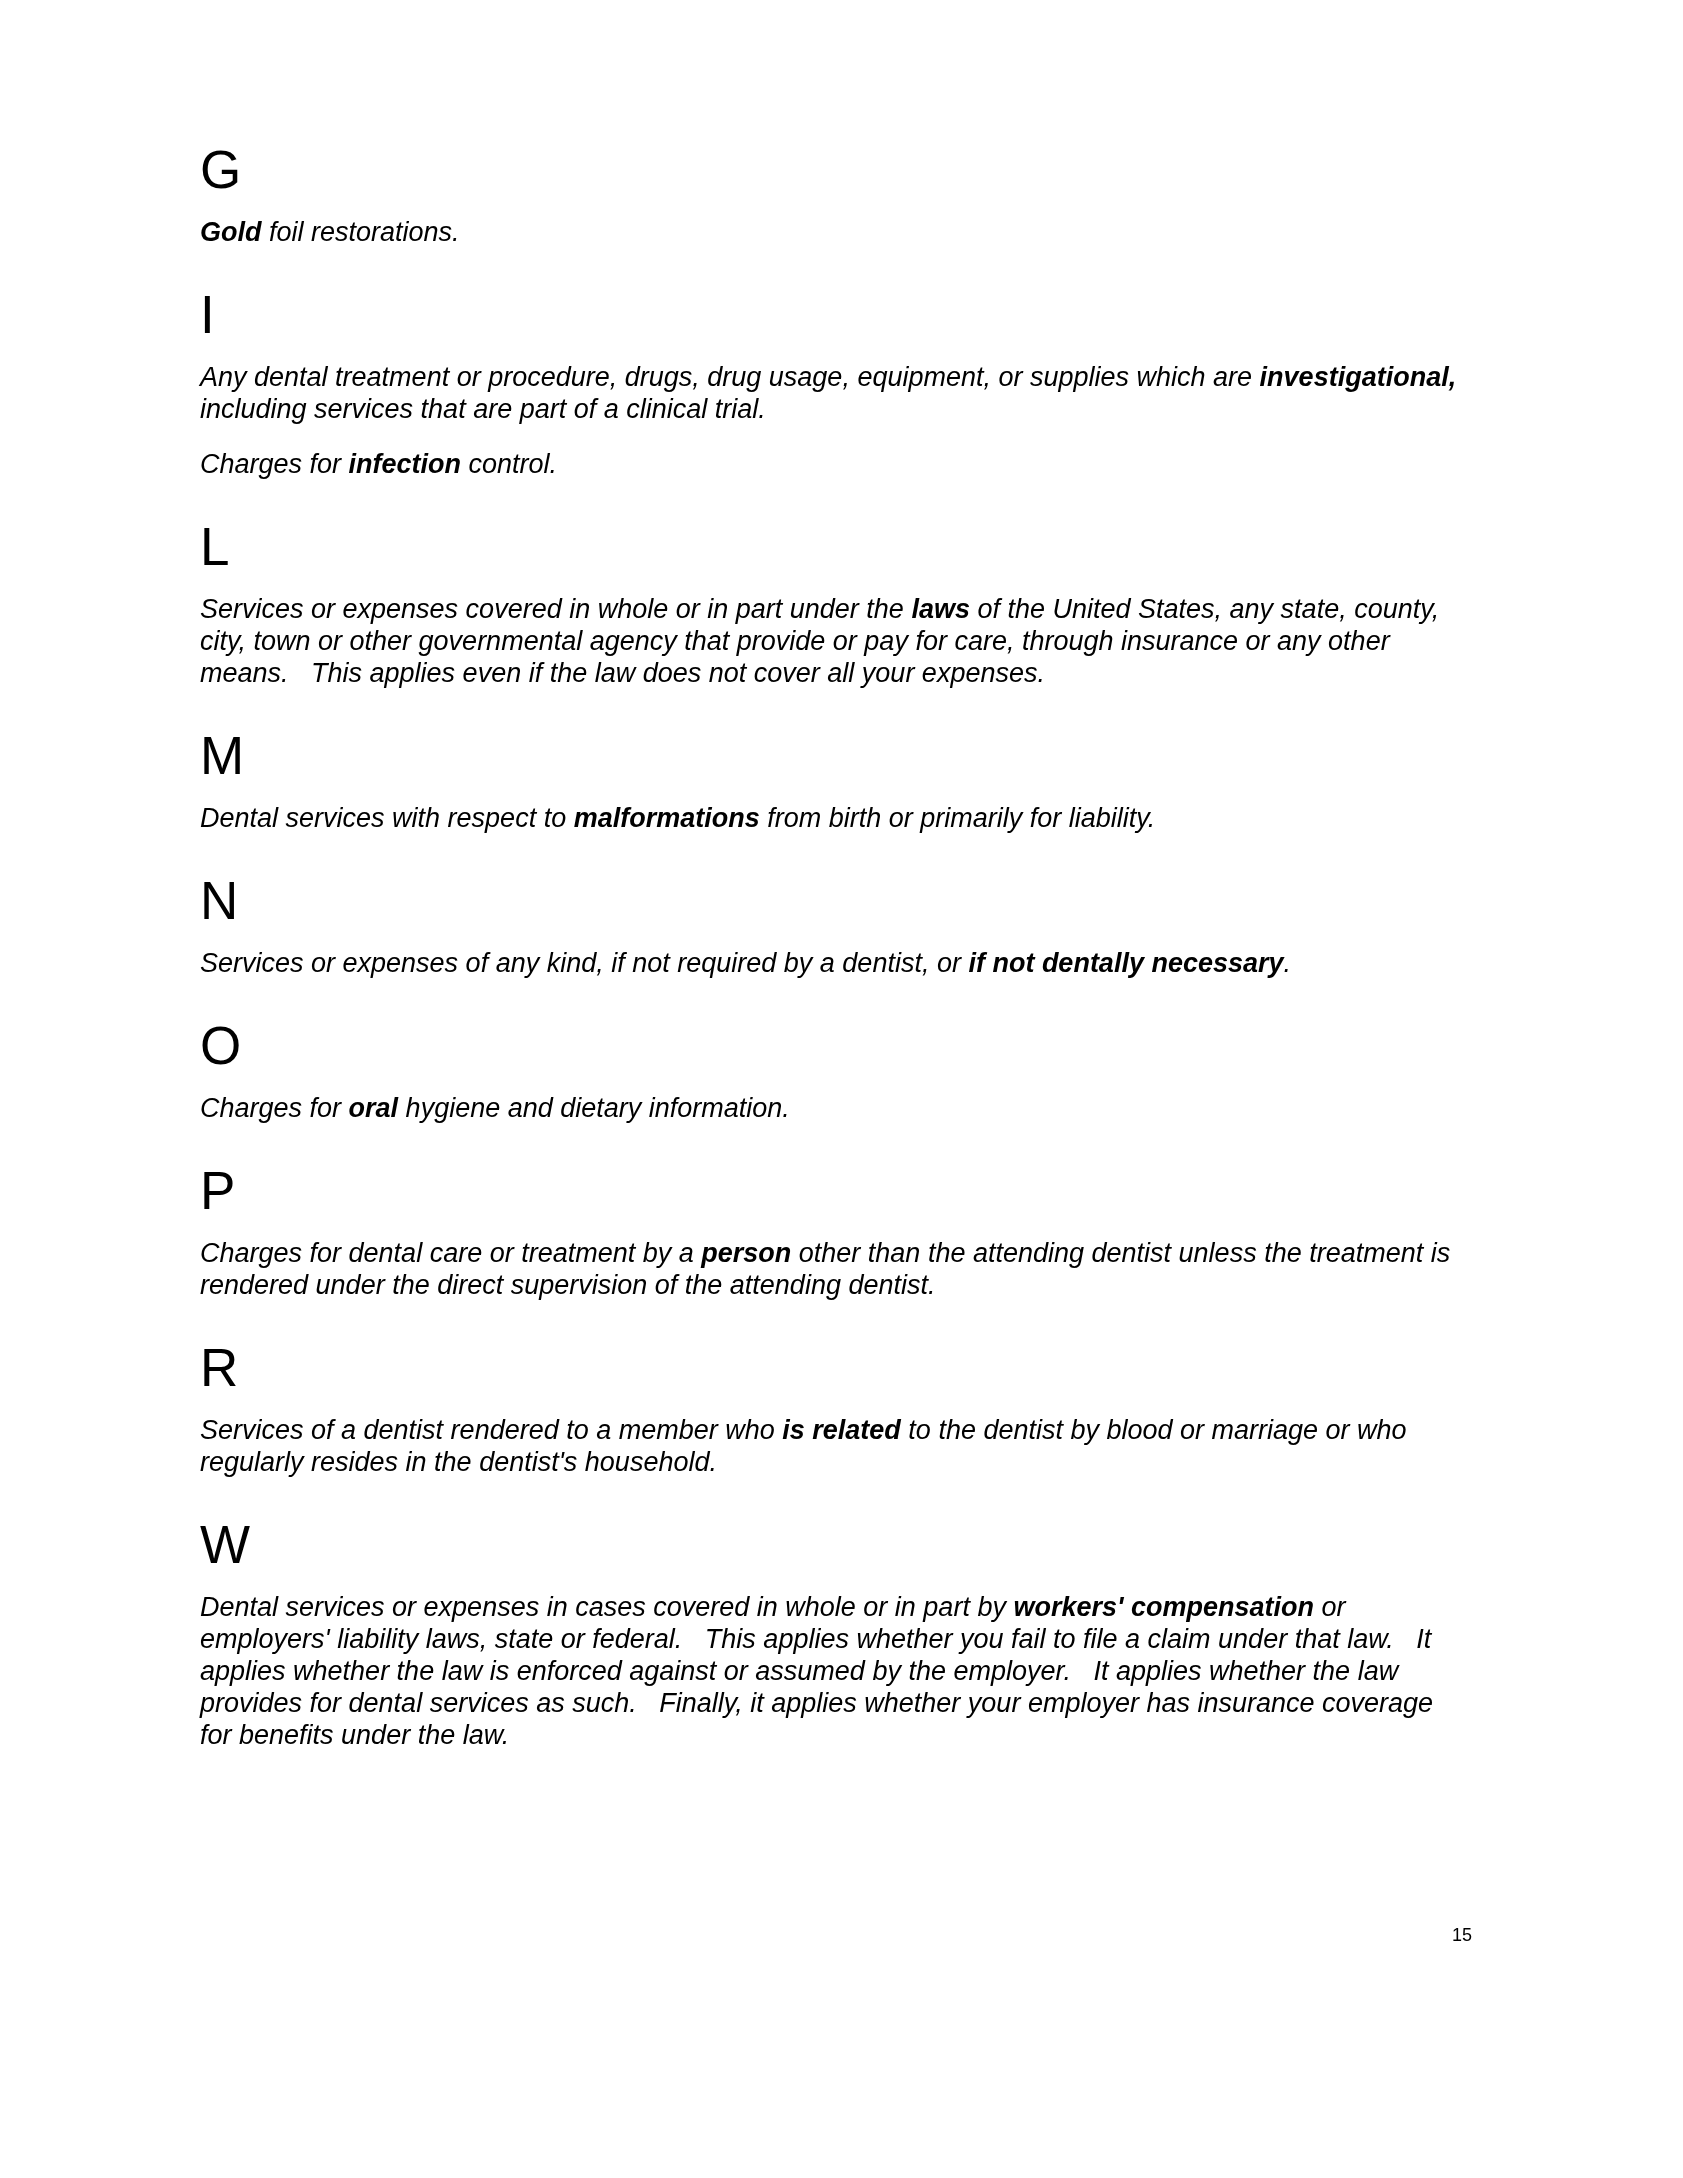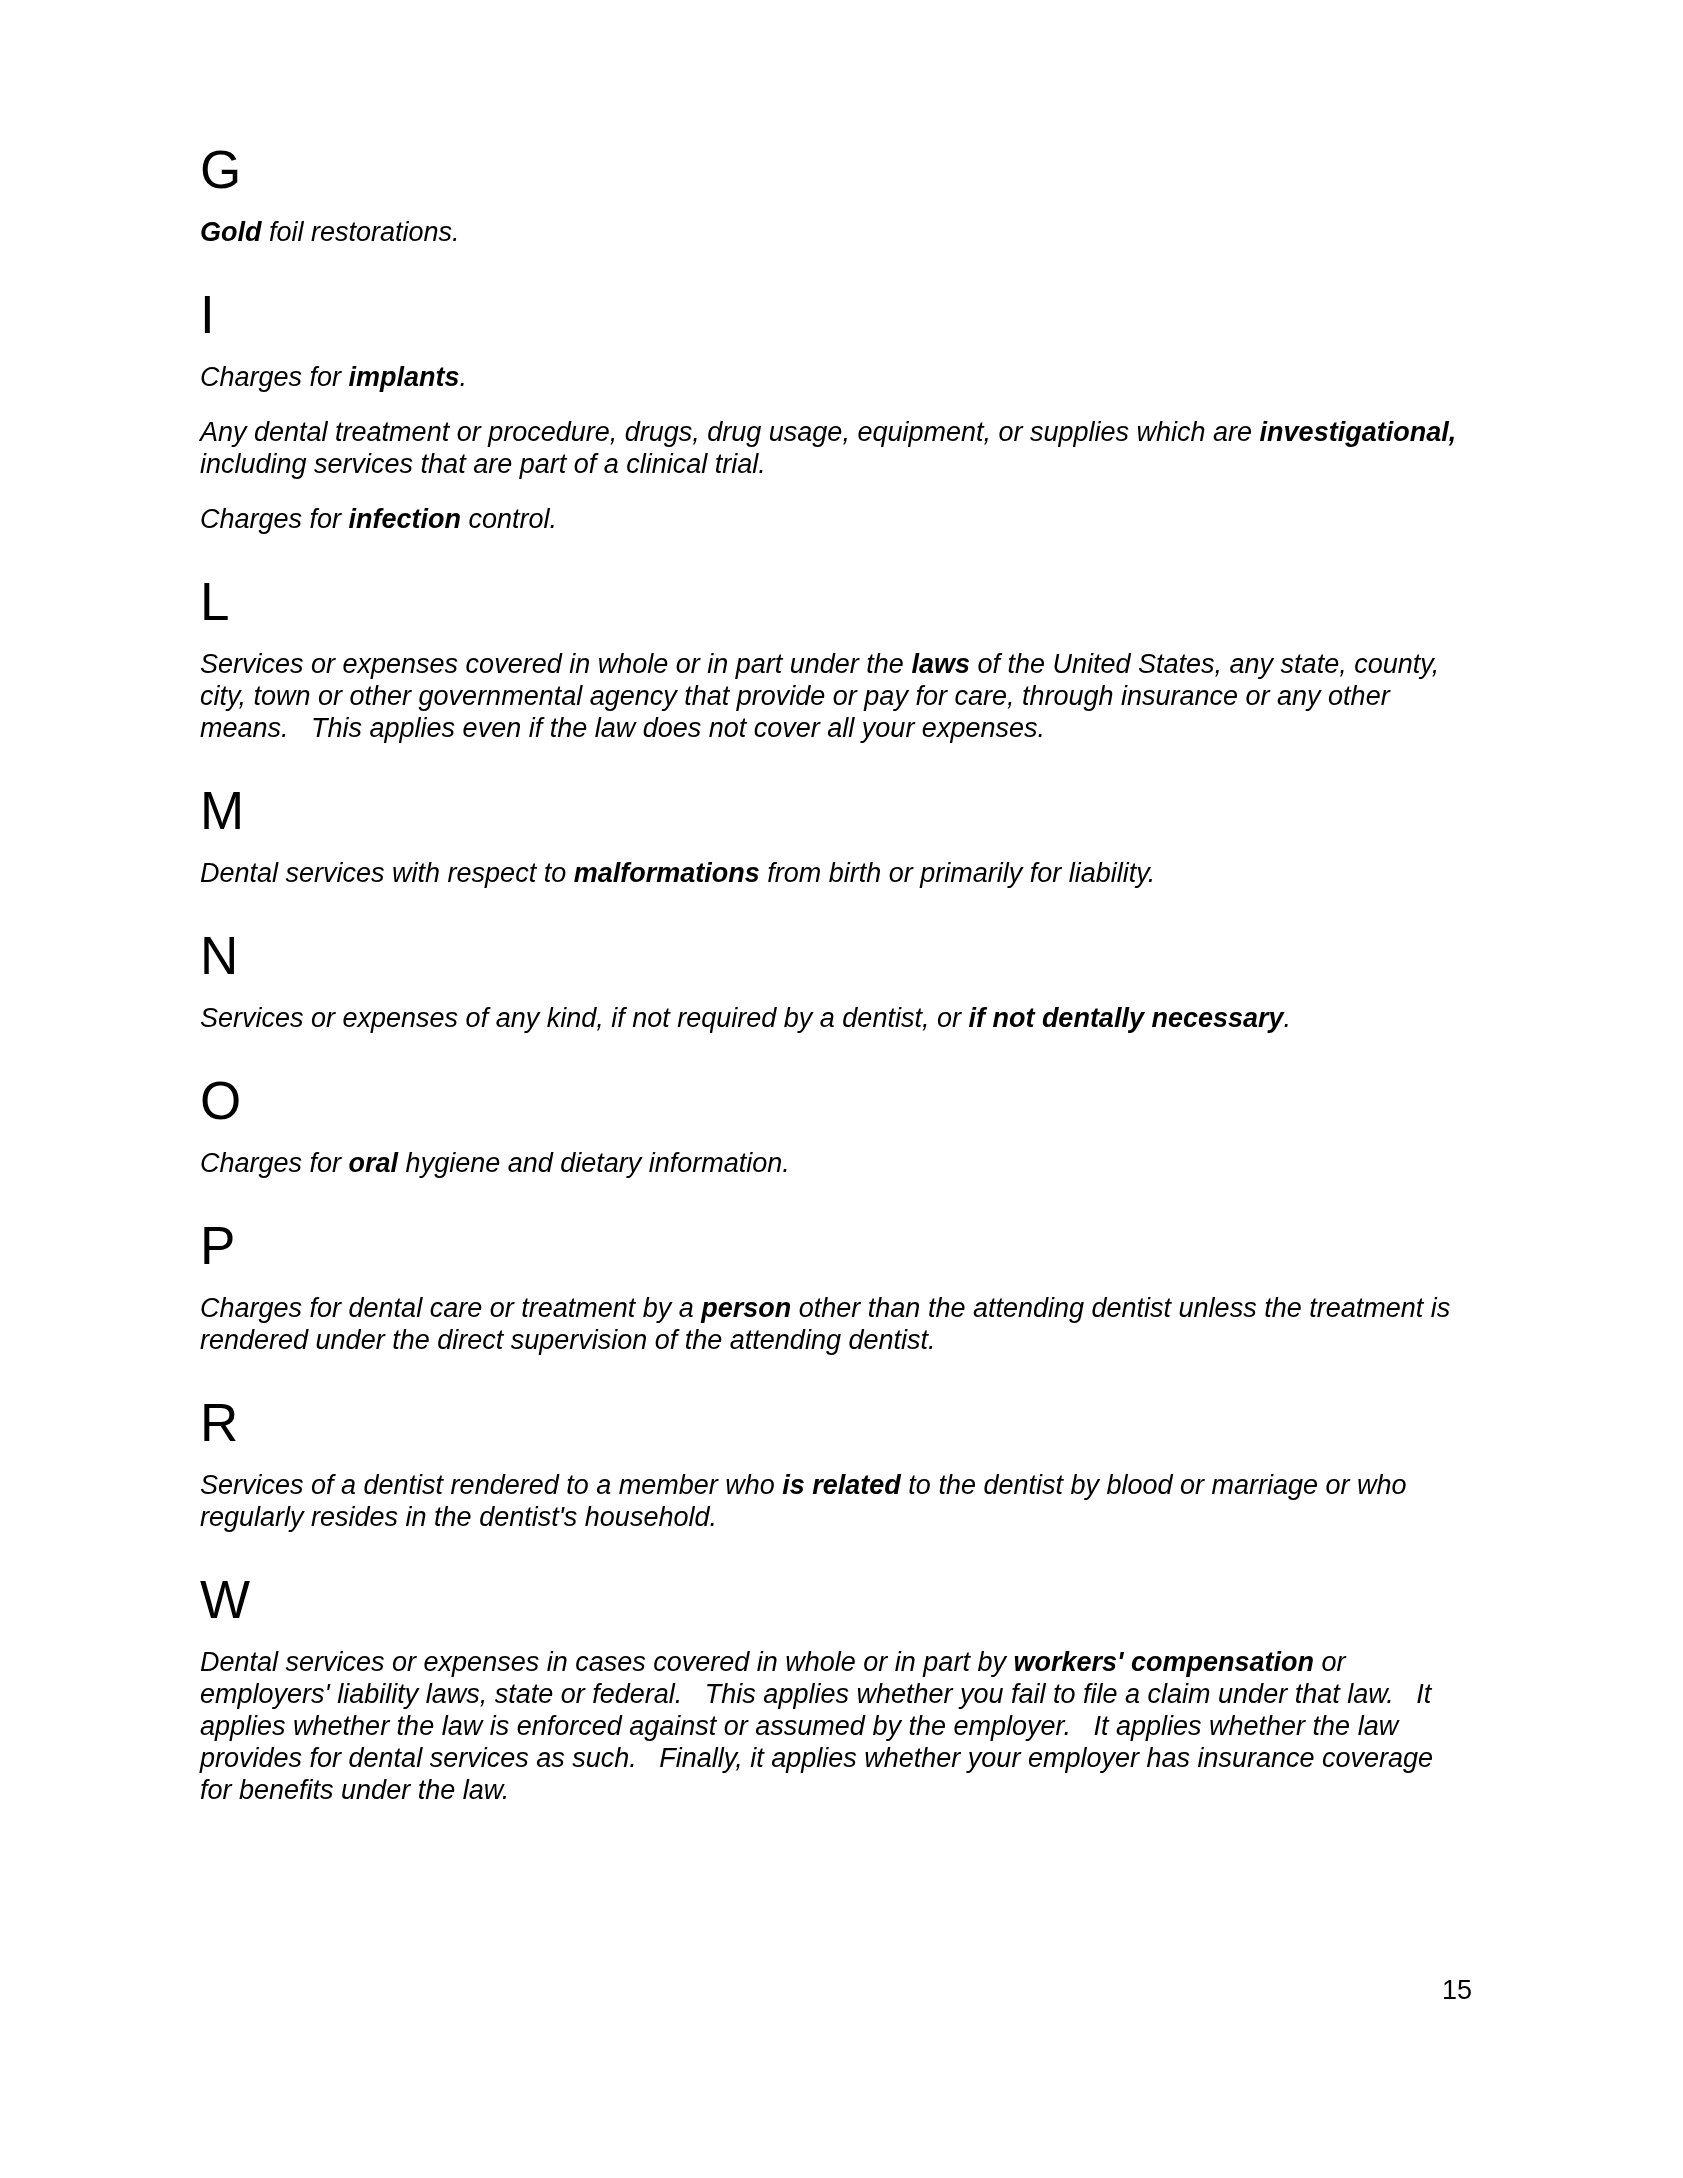--- a/index.html
+++ b/index.html
@@ -36,39 +36,38 @@
     line-height: 32px;
     font-weight: 400;
     margin: 0 0 23px 0;
     white-space: pre-wrap;
     font-style: italic;
   }
   .para b {
     font-weight: 700;
   }
   .page-number {
-    font-size: 27px;
+    font-size: 18px;
     line-height: 32px;
     margin-top: 168px;
     text-align: right;
   }
 </style>
 </head>
 <body>
 
 <div class="page">
   <div id="glossary-content">
   <section class="section">
     <h2 class="letter">G</h2>
   <p class="para"><b>Gold</b><span> foil restorations.</span></p>
       </section>
 
   <section class="section">
     <h2 class="letter">I</h2>
-  <p class="para"><span>Charges for </span><b>implants</b><span>.</span></p>
         <p class="para"><span>Any dental treatment or procedure, drugs, drug usage, equipment, or supplies which are </span><b>investigational,</b><span> including services that are part of a clinical trial.</span></p>
         <p class="para"><span>Charges for </span><b>infection</b><span> control.</span></p>
       </section>
 
   <section class="section">
     <h2 class="letter">L</h2>
   <p class="para"><span>Services or expenses covered in whole or in part under the </span><b>laws</b><span> of the United States, any state, county, city, town or other governmental agency that provide or pay for care, through insurance or any other means.   This applies even if the law does not cover all your expenses.</span></p>
       </section>
 
   <section class="section">

